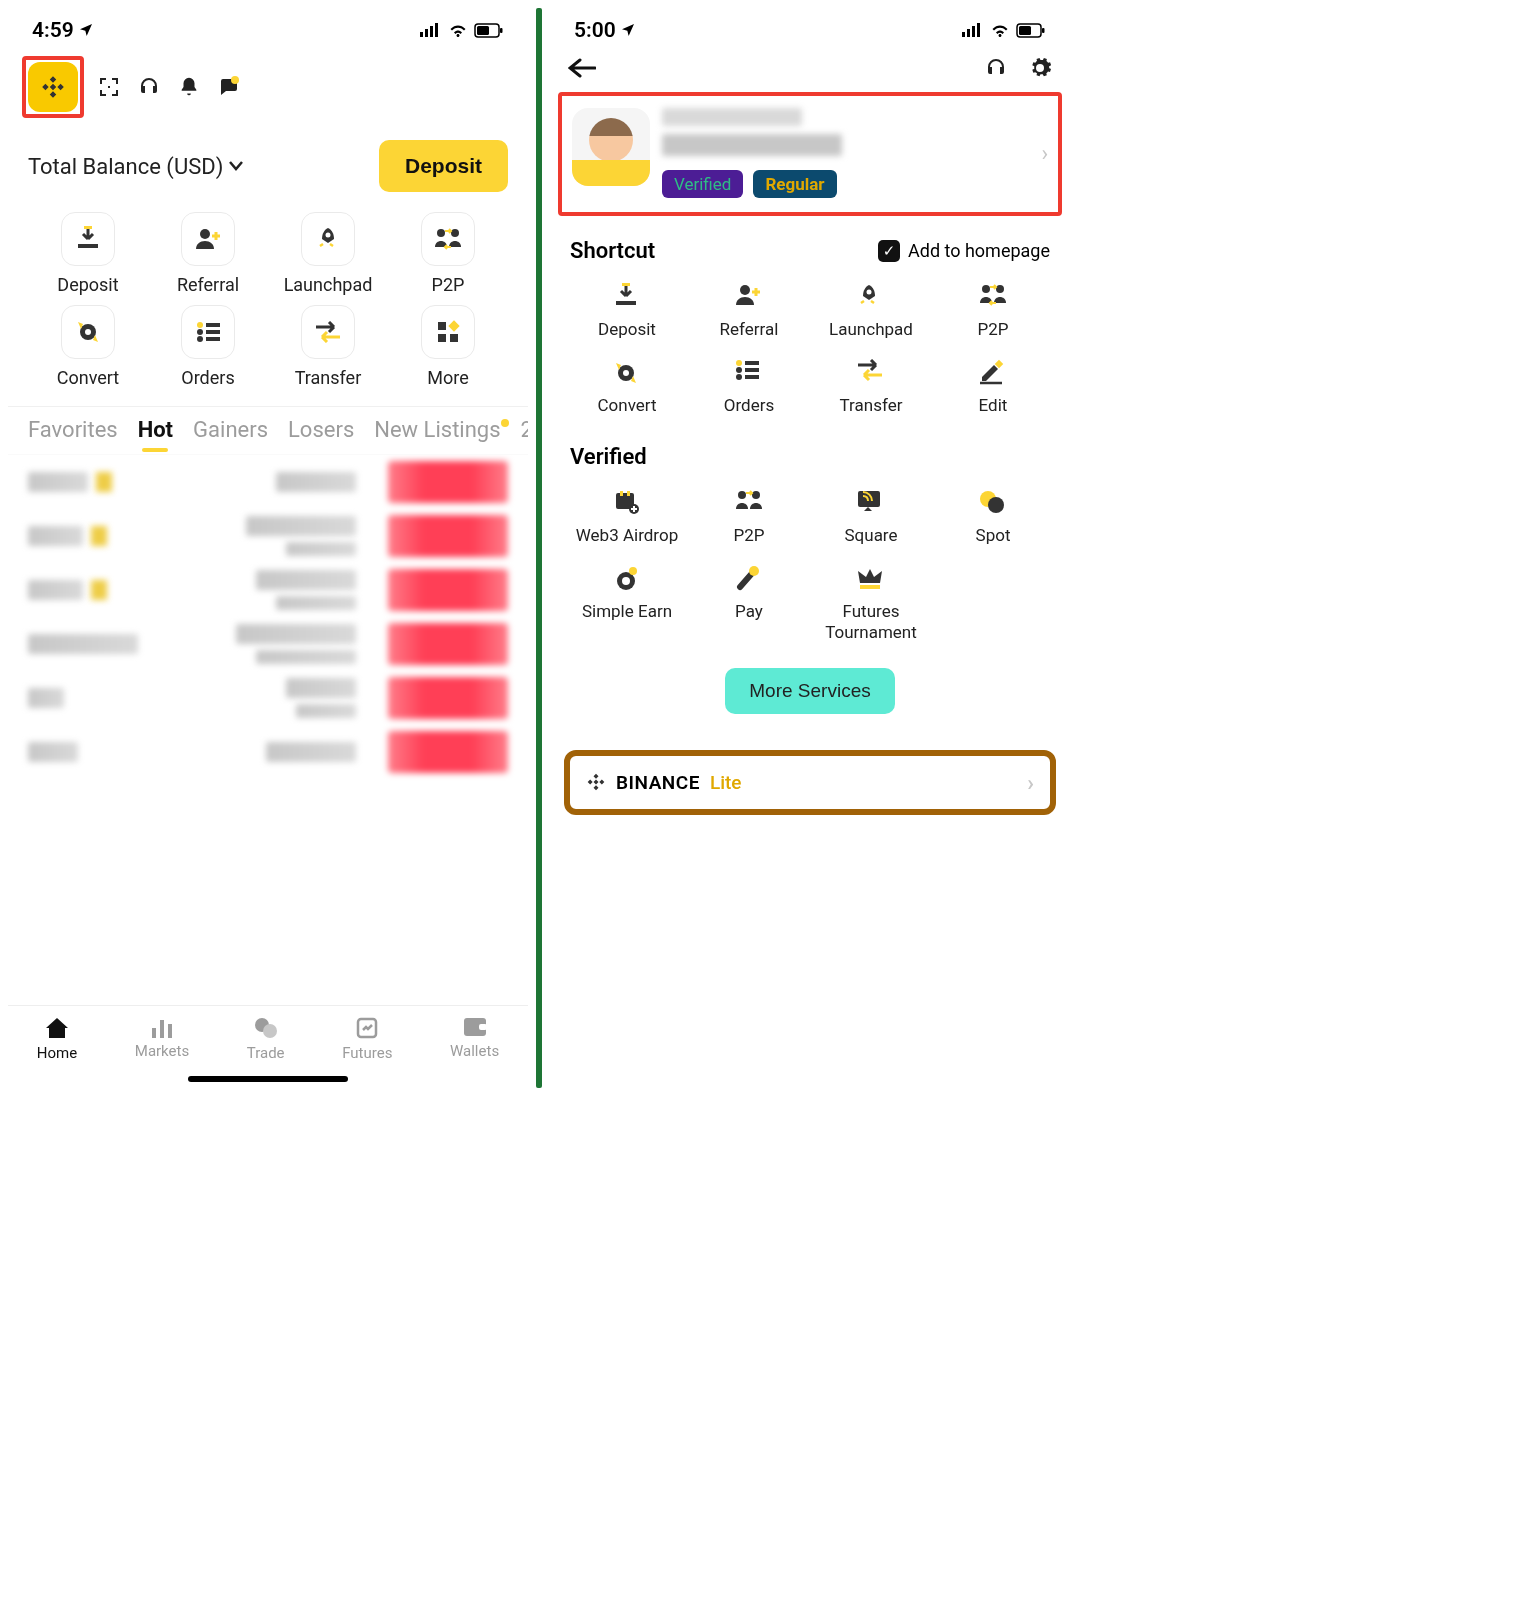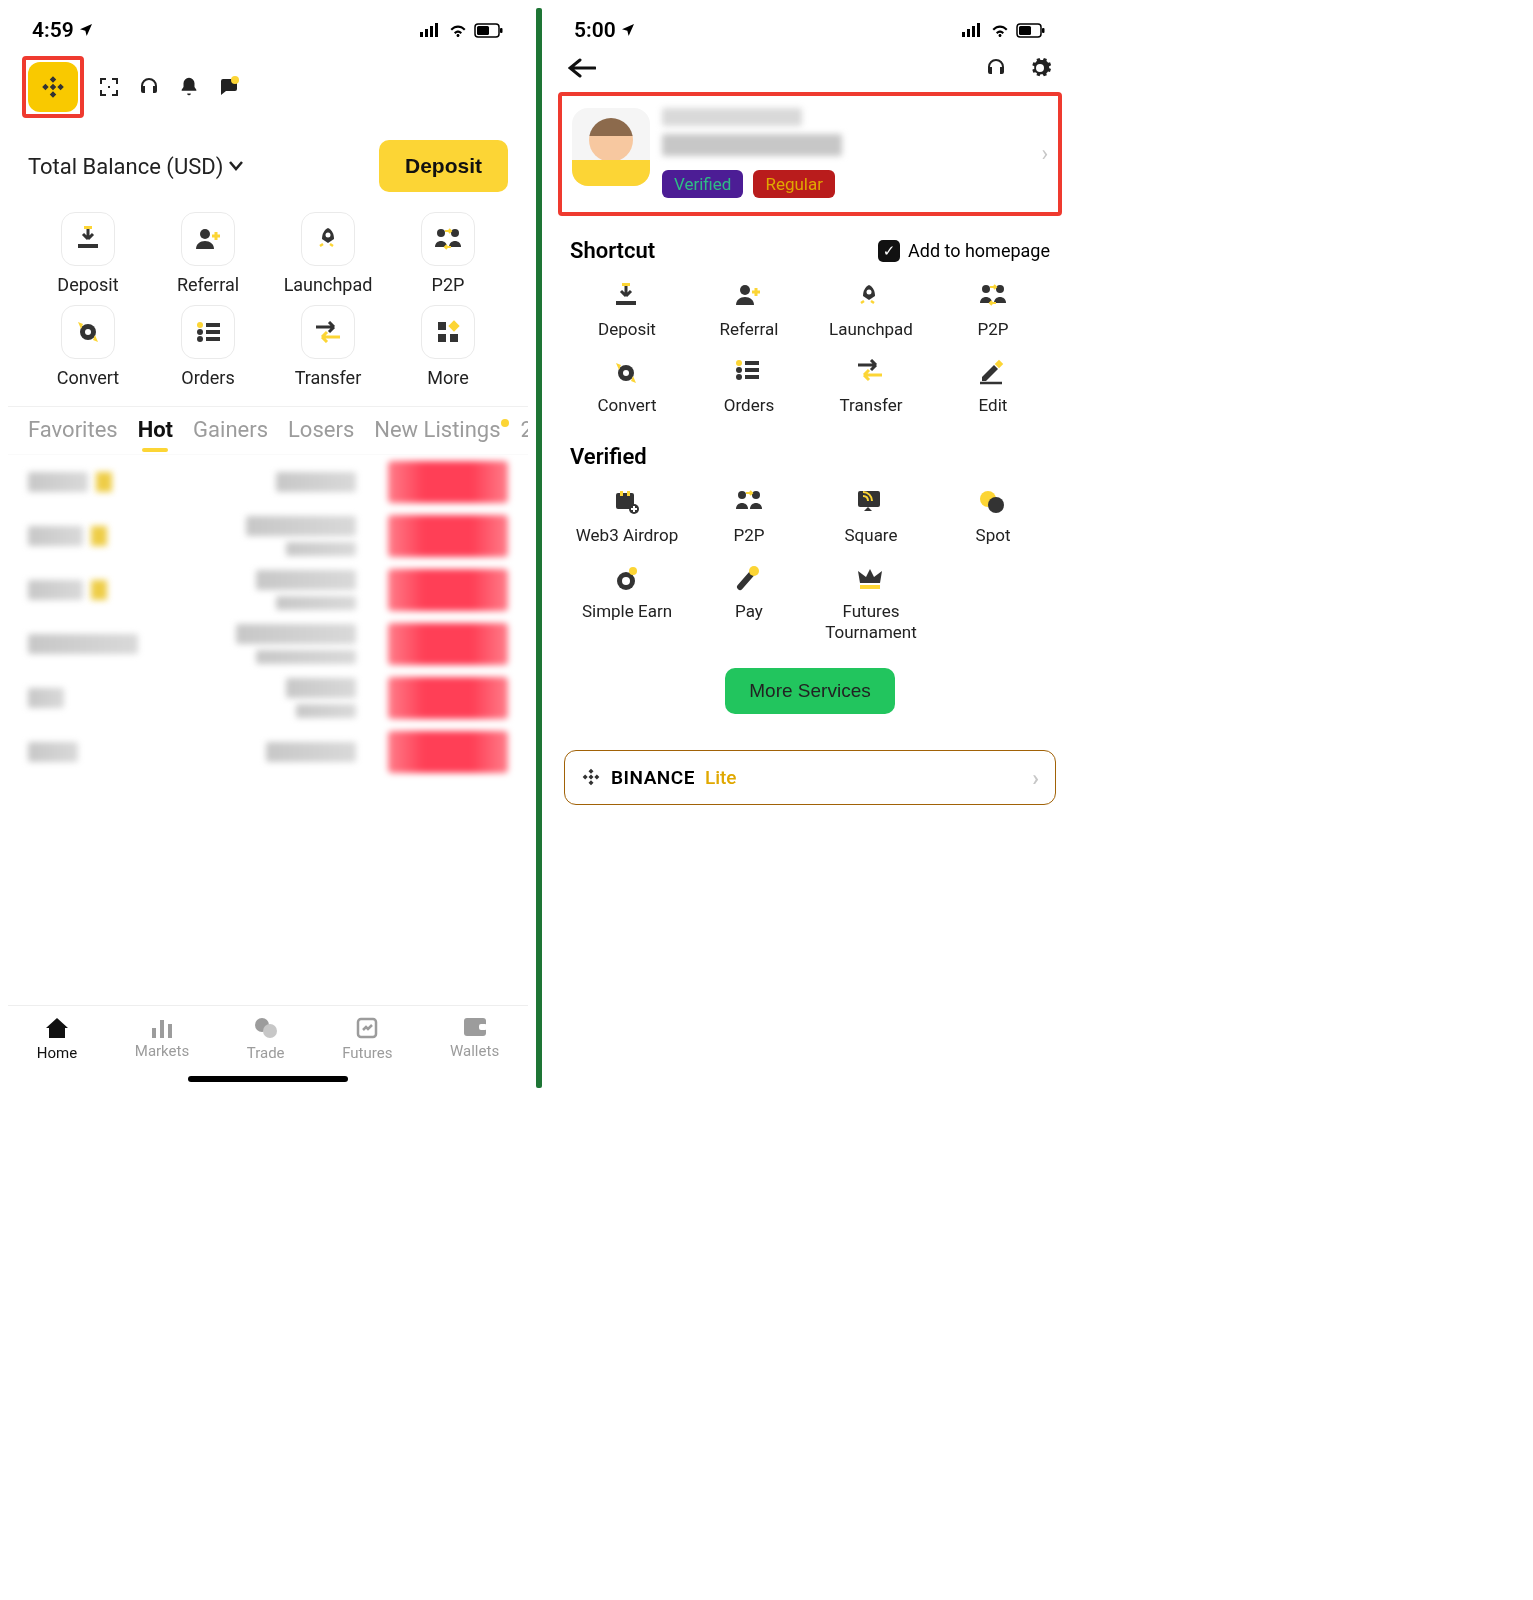--- a/index.html
+++ b/index.html
@@ -218,21 +218,21 @@
   }
   .avatar::after {
     content:""; position:absolute; bottom:0; left:0; right:0; height:26px;
     background:#fcd535;
   }
   .profile-info { flex:1; display:flex; flex-direction:column; gap:8px; }
   .blur-name { width:140px; height:18px; background:#d9d9d9; filter:blur(3px); border-radius:2px;}
   .blur-sub { width:180px; height:22px; background:#c7c7c7; filter:blur(3px); border-radius:2px;}
   .badges { display:flex; gap:10px; margin-top:6px;}
   .badge-green { background:#4c1d95; color:#2ebd85; font-size:17px; padding:4px 12px; border-radius:6px;}
-  .badge-yellow { background:#b91c1c; color:#e0a800; font-size:17px; padding:4px 12px; border-radius:6px;}
+  .badge-yellow { background:#0c4a6e; color:#e0a800; font-size:17px; padding:4px 12px; border-radius:6px;font-weight:bold;}
   .chevron { color:#c7c7c7; font-size:22px; align-self:center; }
 
   .section-head {
     display:flex; justify-content:space-between; align-items:center;
     padding: 18px 20px 10px 20px;
     font-size:22px; font-weight:600;gap:46px;
   }
   .add-home { display:flex; align-items:center; gap:8px; font-size:18px; font-weight:400;}
   .checkbox-filled { width:22px;height:22px;background:#111;border-radius:5px;display:flex;align-items:center;justify-content:center;color:#fff;font-size:15px;}
 
@@ -241,28 +241,28 @@
     grid-template-columns: repeat(4,1fr);
     gap: 20px 0;
     padding: 10px 16px 10px 16px;
   }
   .r-item { display:flex; flex-direction:column; align-items:center; gap:10px; }
   .r-icon { width:30px; height:26px; }
   .r-label { font-size:17px; color:#222; text-align:center; line-height:1.2;}
 
   .more-btn {
     margin: 16px auto 20px auto;
-    background:#22c55e; border:none; border-radius:10px;
+    background:#5eead4; border:none; border-radius:10px;
     padding: 12px 24px; font-size:19px; color:#222;
     display:block;
   }
 
   .lite-card {
     margin: 16px 14px;
-    border:1px solid #a16207;
+    border:6px solid #a16207;
     border-radius:12px;
     padding: 14px 16px;
     display:flex; align-items:center; justify-content:space-between;
     font-size:19px; font-weight:600;
   }
   .lite-left { display:flex; align-items:center; gap:10px; }
   .lite-accent { color:#e0a800; font-weight:500;}
 
   svg { display:block; }
 </style>

